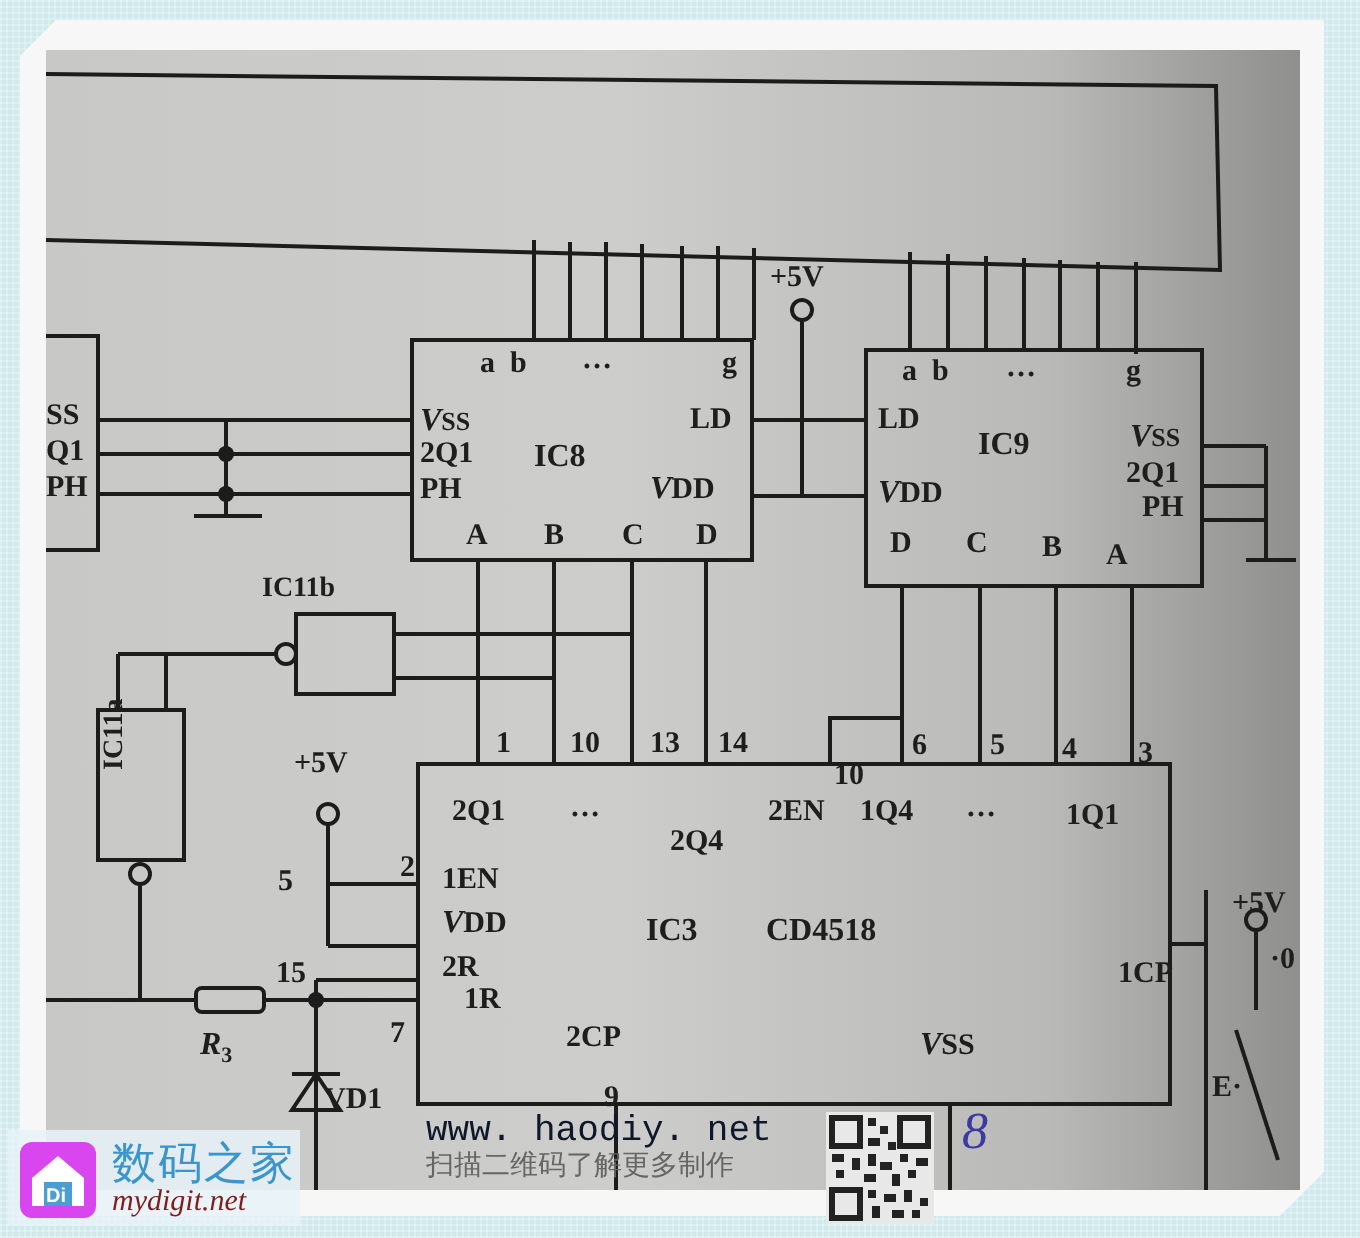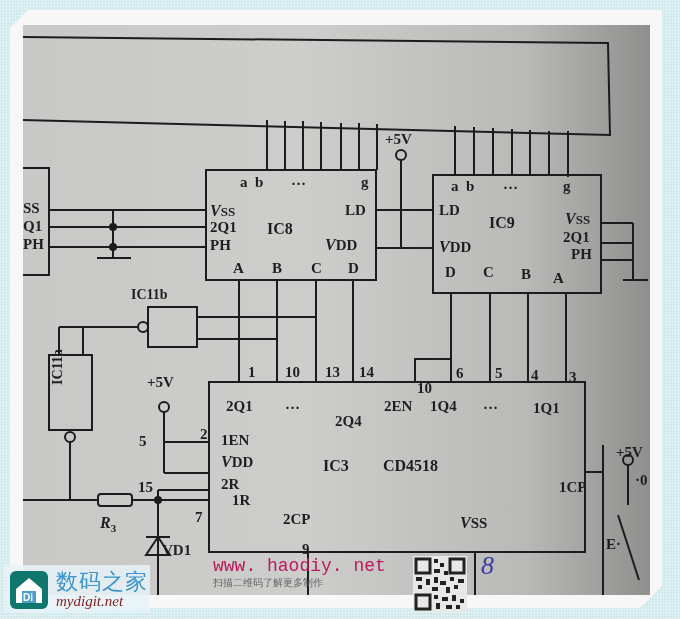--- a/index.html
+++ b/index.html
@@ -33,36 +33,36 @@
   .f16 { font-size: 16px; }
   .f14 { font-size: 14px; }
   .sub { font-size: 13px; }
   .it { font-style: italic; }
   .wm-logo {
     position: absolute; left: 4px; top: 565px; width: 146px; height: 48px;
     background: rgba(230,242,248,0.85);
   }
   .wm-house {
     position: absolute; left: 6px; top: 6px; width: 38px; height: 38px;
-    background: #0f766e; border-radius: 6px;
+    background: #d946ef; border-radius: 6px;
   }
   .wm-cn {
     position: absolute; left: 52px; top: 2px; font-size: 22px; color: #3a95cc;
     font-family: "DejaVu Sans", sans-serif; letter-spacing: 1px;
   }
   .wm-en {
     position: absolute; left: 52px; top: 28px; font-size: 15px; color: #7f1d1d;
     font-style: italic; font-family: Liberation Serif, serif;
   }
   .wm-text {
     position: absolute; left: 213px; top: 557px; color: #555;
   }
-  .wm-www { font-family: "Liberation Mono", monospace; font-size: 18px; color: #be185d; line-height: 18px; }
+  .wm-www { font-family: "Liberation Mono", monospace; font-size: 18px; color: #0f172a; line-height: 18px; }
   .wm-shop { font-family: "Liberation Sans", sans-serif; font-size: 13px; color: #333; font-weight: bold; line-height: 14px; }
-  .wm-scan { font-family: "DejaVu Sans", sans-serif; font-size: 10px; color: #666; line-height: 16px; }
+  .wm-scan { font-family: "DejaVu Sans", sans-serif; font-size: 14px; color: #666; line-height: 16px; }
   .qr {
     position: absolute; left: 413px; top: 556px; width: 54px; height: 56px;
     background: #e8e8e8;
   }
 </style>
 </head>
 <body>
 
 <div class="frame"></div>
 

